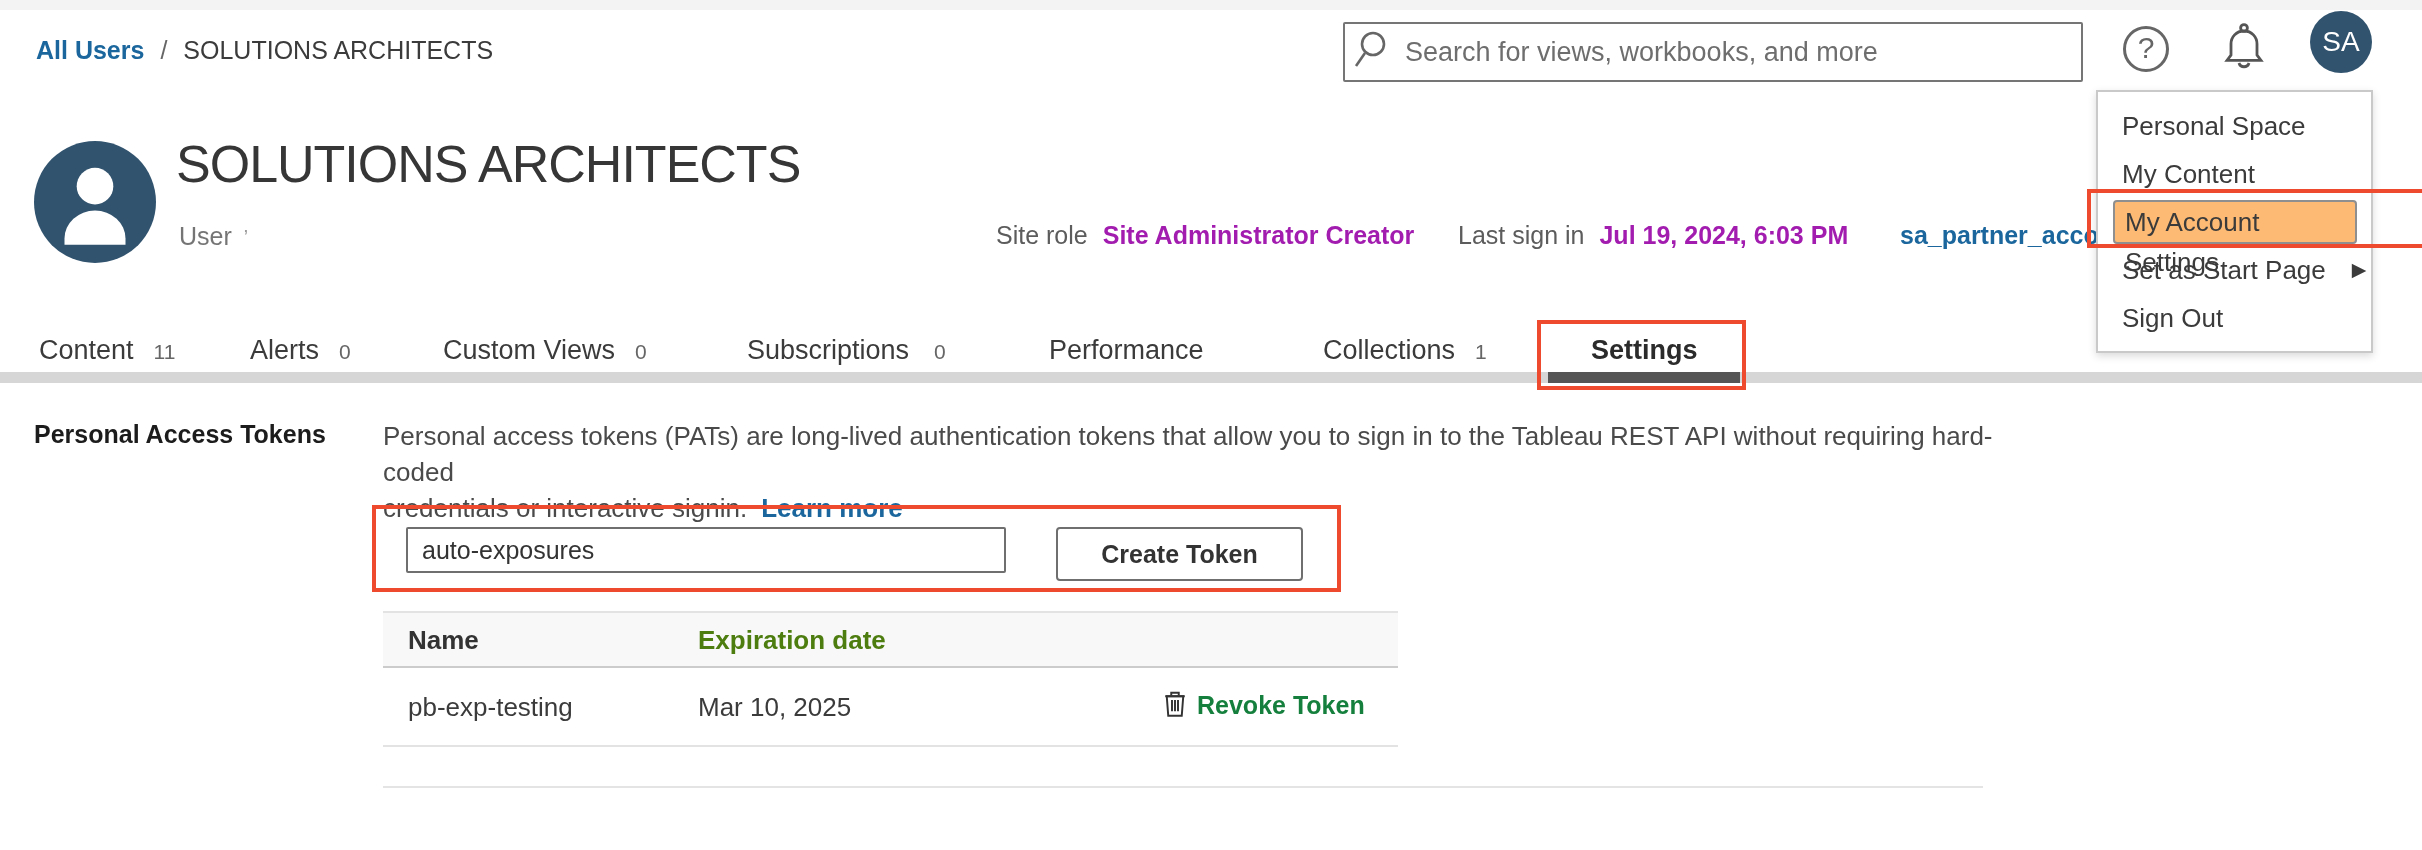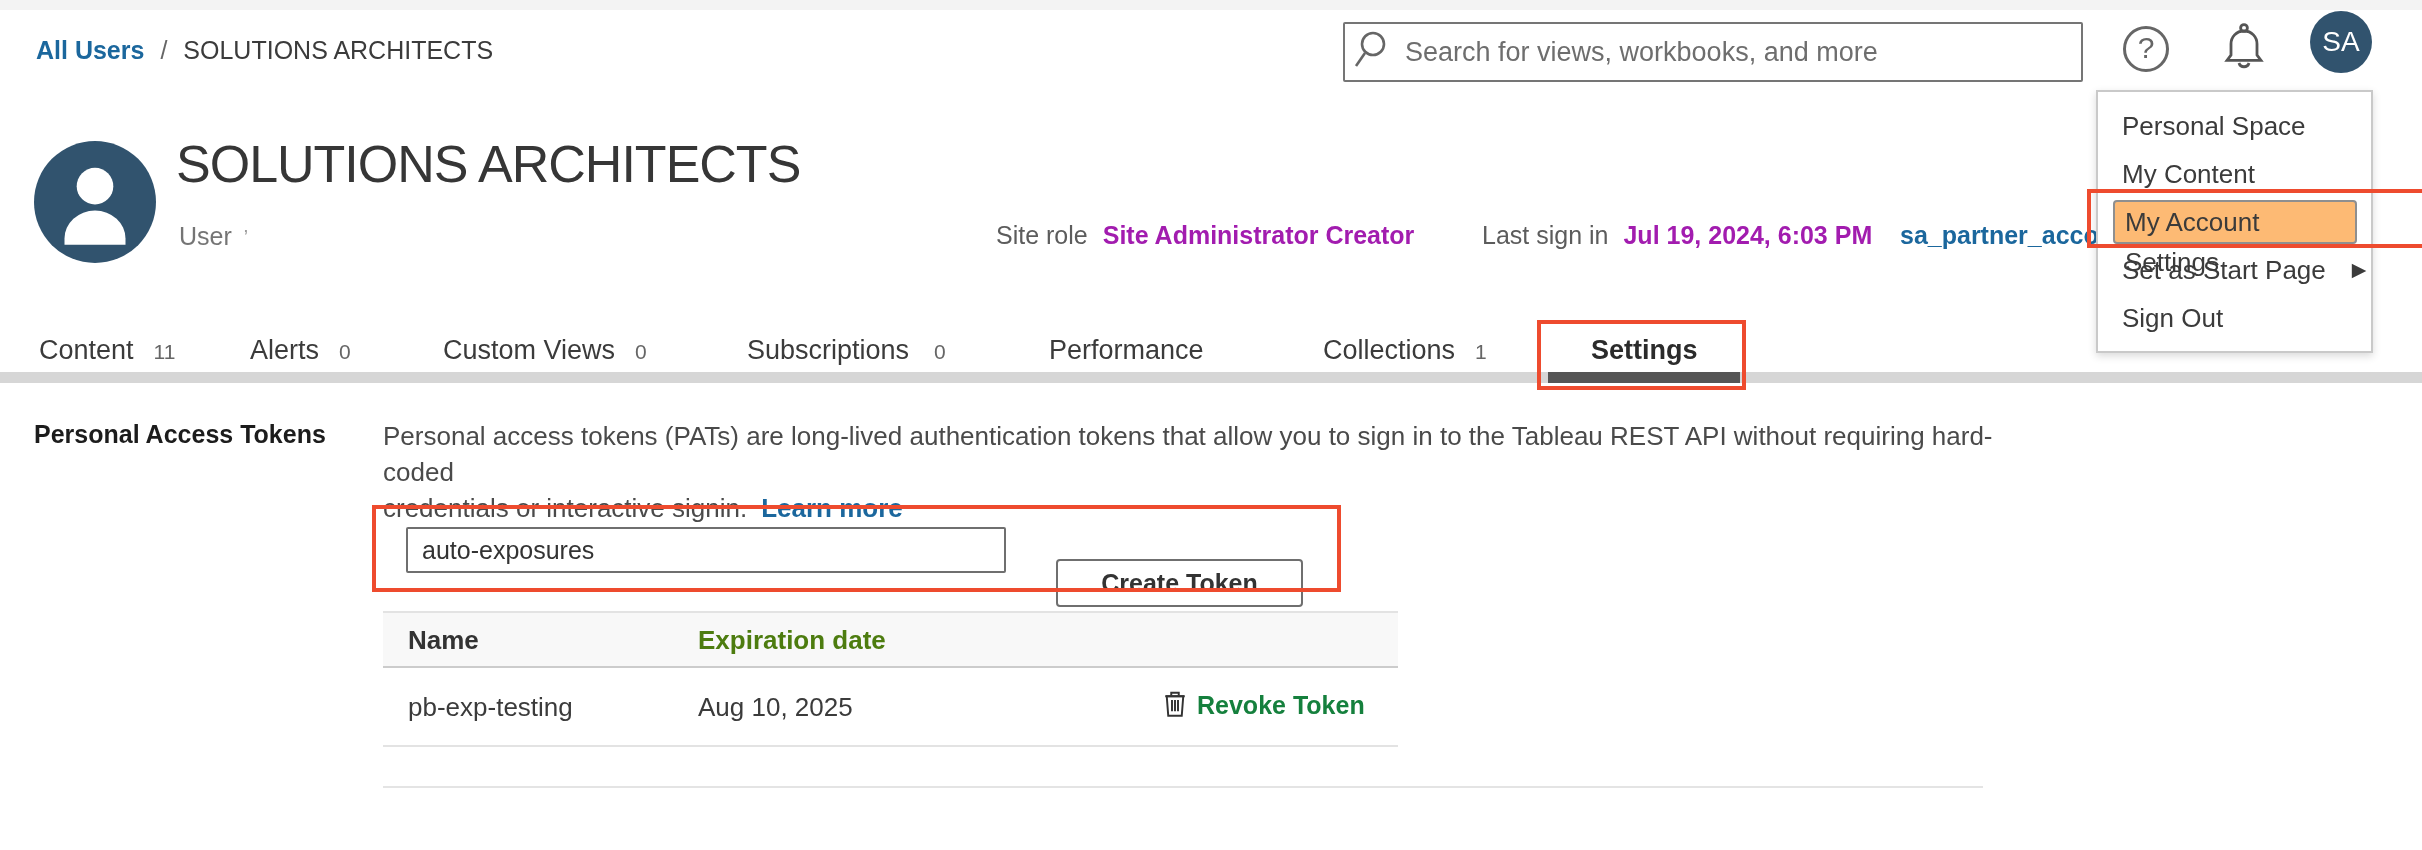--- a/index.html
+++ b/index.html
@@ -55,21 +55,21 @@
   .rb-menu { left:2087px; top:189px; width:340px; height:59px; }
   .rb-tab  { left:1537px; top:320px; width:209px; height:70px; }
   .rb-form { left:372px; top:505px; width:969px; height:87px; }
 
   
   .pat-heading { left:34px; top:420px; font-size:25px; font-weight:bold; color:#1c1c1c; }
   .pat-desc { left:383px; top:418px; width:1620px; font-size:26px; color:#4a4a4a; line-height:36px; }
   .learn-more { color:#1b679d; font-weight:bold; margin-left:14px; cursor:pointer; }
 
   .token-input { left:406px; top:527px; width:600px; height:46px; border:2px solid #6f6f6f; border-radius:2px; font-size:25px; color:#333; padding:0 14px; font-family:"Liberation Sans", sans-serif; background:#fff; }
-  .create-btn { left:1056px; top:527px; width:247px; height:48px; border:2px solid #6f6f6f; border-radius:4px; background:#fff; font-size:25px; font-weight:bold; color:#333; font-family:"Liberation Sans", sans-serif; cursor:pointer;margin-top:32px; }
+  .create-btn { left:1056px; top:527px; width:247px; height:54px; border:2px solid #6f6f6f; border-radius:4px; background:#fff; font-size:25px; font-weight:bold; color:#333; font-family:"Liberation Sans", sans-serif; cursor:pointer; }
 
   
   .tbl-header { left:383px; top:611px; width:1015px; height:57px; background:#f8f8f8; border-top:2px solid #e3e3e3; border-bottom:2px solid #cccccc; }
   .th-name { left:408px; top:625px; font-size:26px; font-weight:bold; color:#333; }
   .th-exp  { left:698px; top:625px; font-size:26px; font-weight:bold; color:#4d7c0f; }
   .td-name { left:408px; top:692px; font-size:26px; color:#3b3b3b; }
   .td-exp  { left:698px; top:692px; font-size:26px; color:#3b3b3b; }
   .row-border { left:383px; top:745px; width:1015px; height:2px; background:#e3e3e3; }
   .revoke { left:1163px; top:688px; display:flex; align-items:center; gap:10px; cursor:pointer; }
   .revoke .lbl { font-size:25px; font-weight:bold; color:#15803d; }
@@ -116,21 +116,21 @@
   </div>
   <div class="abs profile-title">SOLUTIONS ARCHITECTS</div>
   <div class="abs profile-sub">
     <span>User</span><span class="tick">ʼ</span>
   </div>
 
   <div class="abs meta" style="left:996px;">
     <span>Site role</span>
     <span class="val">Site Administrator Creator</span>
   </div>
-  <div class="abs meta" style="left:1458px;margin-left:24px;">
+  <div class="abs meta" style="left:1458px;">
     <span>Last sign in</span>
     <span class="val">Jul 19, 2024, 6:03 PM</span>
   </div>
   <div class="abs acct-link">sa_partner_accou</div>
 
   <div class="abs tab" style="left:39px;">
       <span>Content</span>
       <span class="cnt">11</span>
     </div>
   <div class="abs tab" style="left:250px;">
@@ -167,21 +167,21 @@
   <div class="abs pat-heading">Personal Access Tokens</div>
 
   <input class="abs token-input" type="text" value="auto-exposures" style="">
   <button class="abs create-btn">Create Token</button>
 
   <div class="abs tbl-header"></div>
   <div class="abs th-name">Name</div>
   <div class="abs th-exp">Expiration date</div>
 
   <div class="abs td-name">pb-exp-testing</div>
-  <div class="abs td-exp">Aug 10, 2025</div>
+  <div class="abs td-exp">Mar 10, 2025</div>
   <div class="abs revoke">
     <span>
       <svg width="24" height="30" viewBox="0 0 16 20" fill="none" stroke="#333" stroke-width="1.3">
         <path d="M2.5 5.5 h11 l-1 13 h-9 z"></path>
         <path d="M1.5 5.5 h13"></path>
         <path d="M5.5 5 v-1.8 h5 V5"></path>
         <line x1="6" y1="8" x2="6" y2="15.5"></line>
         <line x1="8" y1="8" x2="8" y2="15.5"></line>
         <line x1="10" y1="8" x2="10" y2="15.5"></line>
       </svg>

